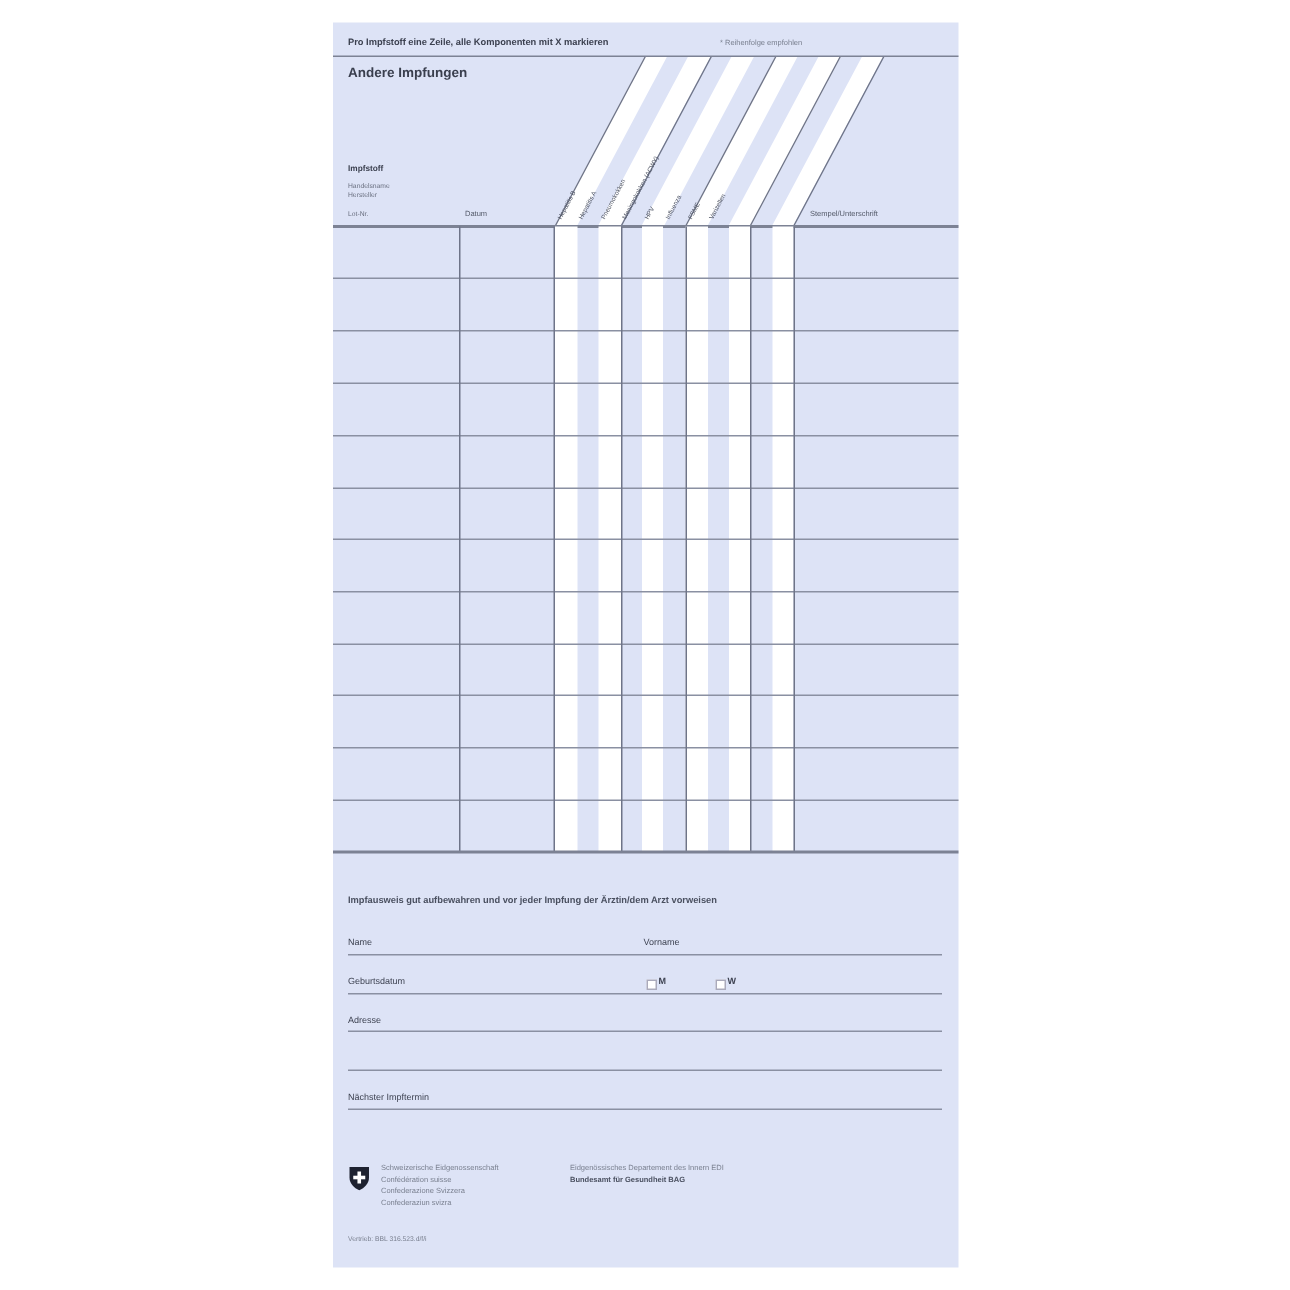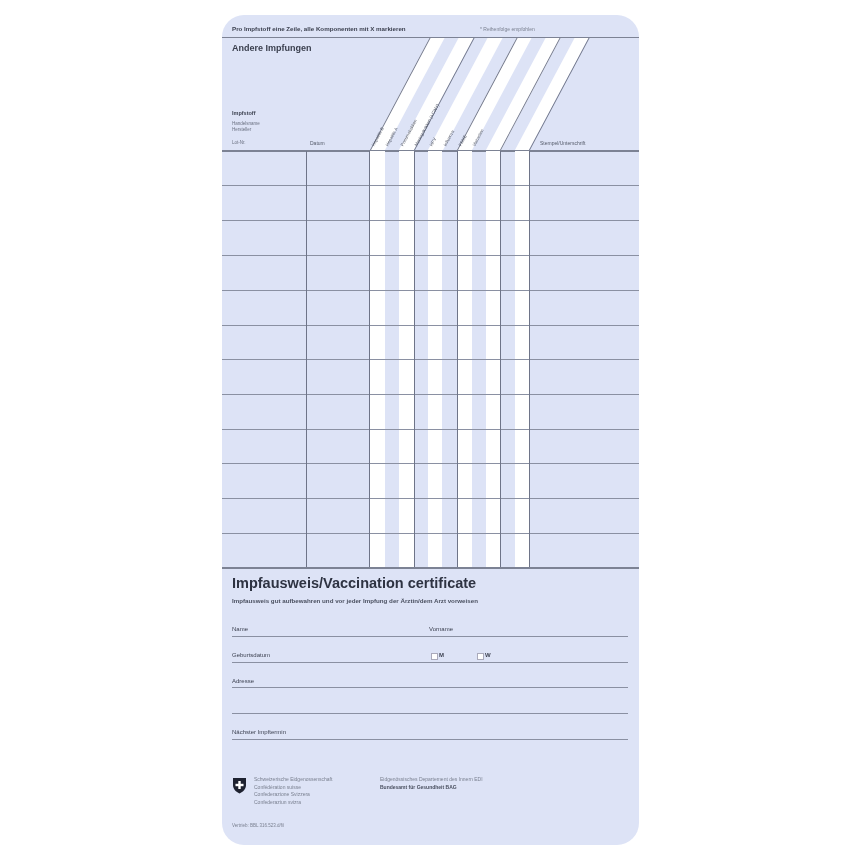--- a/index.html
+++ b/index.html
@@ -1,19 +1,19 @@
 <!DOCTYPE html>
 <html><head>
 <meta charset="utf-8">
 <style>
   html, body { margin: 0; padding: 0; background: #ffffff; }
   body { width: 860px; height: 860px; position: relative; overflow: hidden;
          font-family: "Liberation Sans", sans-serif; color: #333a4a; }
   .card { position: absolute; left: 222px; top: 15px; width: 417px; height: 830px;
-          background: #dde3f6; border-radius: 22px; }
+          background: #dde3f6; }
   .abs { position: absolute; }
   .topnote { left: 10px; top: 10px; font-size: 6.2px; font-weight: bold; color: #3c4150; white-space: nowrap; }
   .topnote-sub { left: 258px; top: 11px; font-size: 5px; color: #7a8090; white-space: nowrap; }
   .hline-top { left: 0; top: 22px; width: 417px; height: 1px; background: #7c8294; }
   .section-title { left: 10px; top: 28px; font-size: 9px; font-weight: bold; color: #3a3f4e; }
   .lbl-impfstoff { left: 10px; top: 95px; font-size: 5.5px; font-weight: bold; color: #3a3f4e; }
   .lbl-small { font-size: 4.5px; color: #6a7080; }
   .lbl-datum { left: 88px; top: 125px; font-size: 5px; color: #555b6a; }
   .lbl-stempel { left: 318px; top: 125px; font-size: 5px; color: #555b6a; }
   .hdr-line { left: 0; top: 135px; width: 417px; height: 1.5px; background: #7c8294; }
@@ -113,21 +113,20 @@
 
     <div class="vline" style="left:84px;"></div>
     <div class="vline" style="left:147px;"></div>
     <div class="vline" style="left:192px;"></div>
     <div class="vline" style="left:235px;"></div>
     <div class="vline" style="left:278px;"></div>
     <div class="vline" style="left:307px;"></div>
   </div>
   <div class="abs grid-bottom"></div>
 
-  <div class="abs cert-title">Impfausweis/Vaccination certificate</div>
   <div class="abs cert-sub">Impfausweis gut aufbewahren und vor jeder Impfung der Ärztin/dem Arzt vorweisen</div>
 
   <div class="abs field-lbl" style="left:10px;top:611px;">Name</div>
   <div class="abs field-lbl" style="left:207px;top:611px;">Vorname</div>
   <div class="abs field-line" style="left:10px;top:621px;width:396px;"></div>
 
   <div class="abs field-lbl" style="left:10px;top:637px;">Geburtsdatum</div>
   <div class="abs chk" style="left:209px;top:638px;"></div>
   <div class="abs chk-lbl" style="left:217px;top:637px;">M</div>
   <div class="abs chk" style="left:255px;top:638px;"></div>

